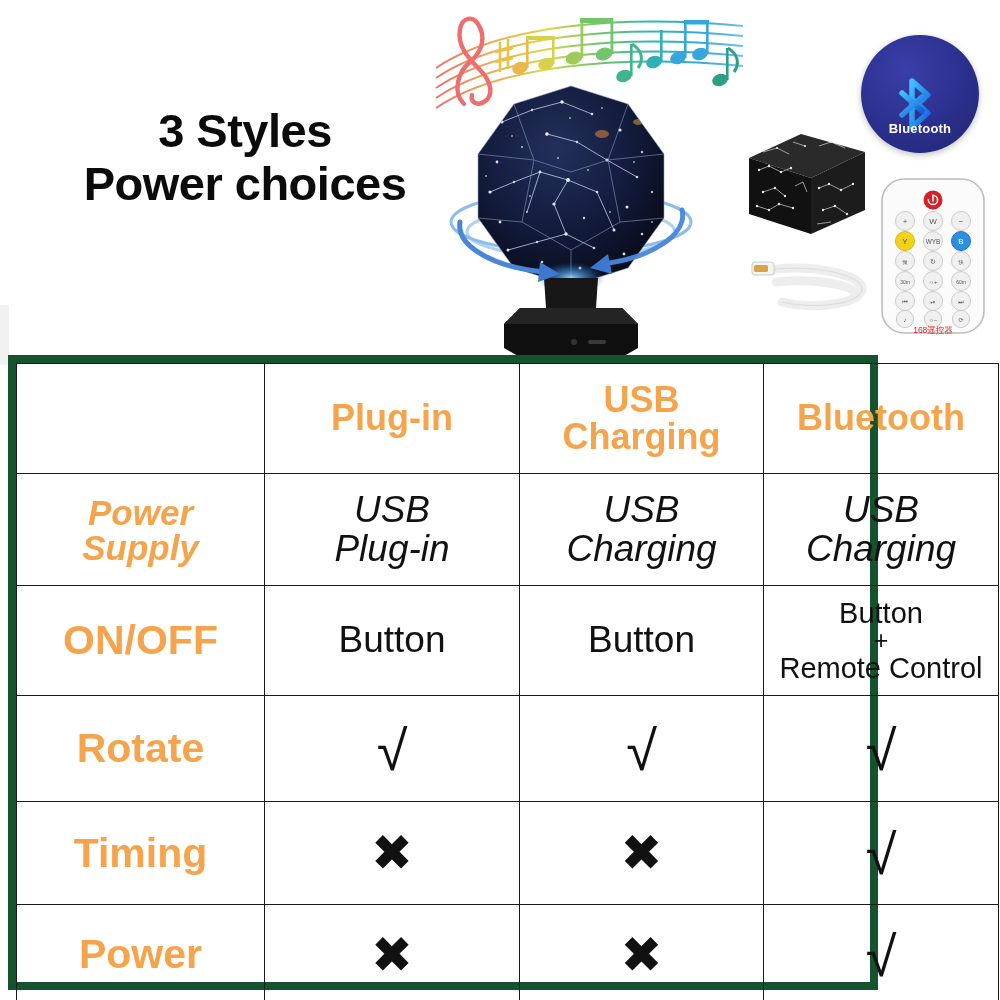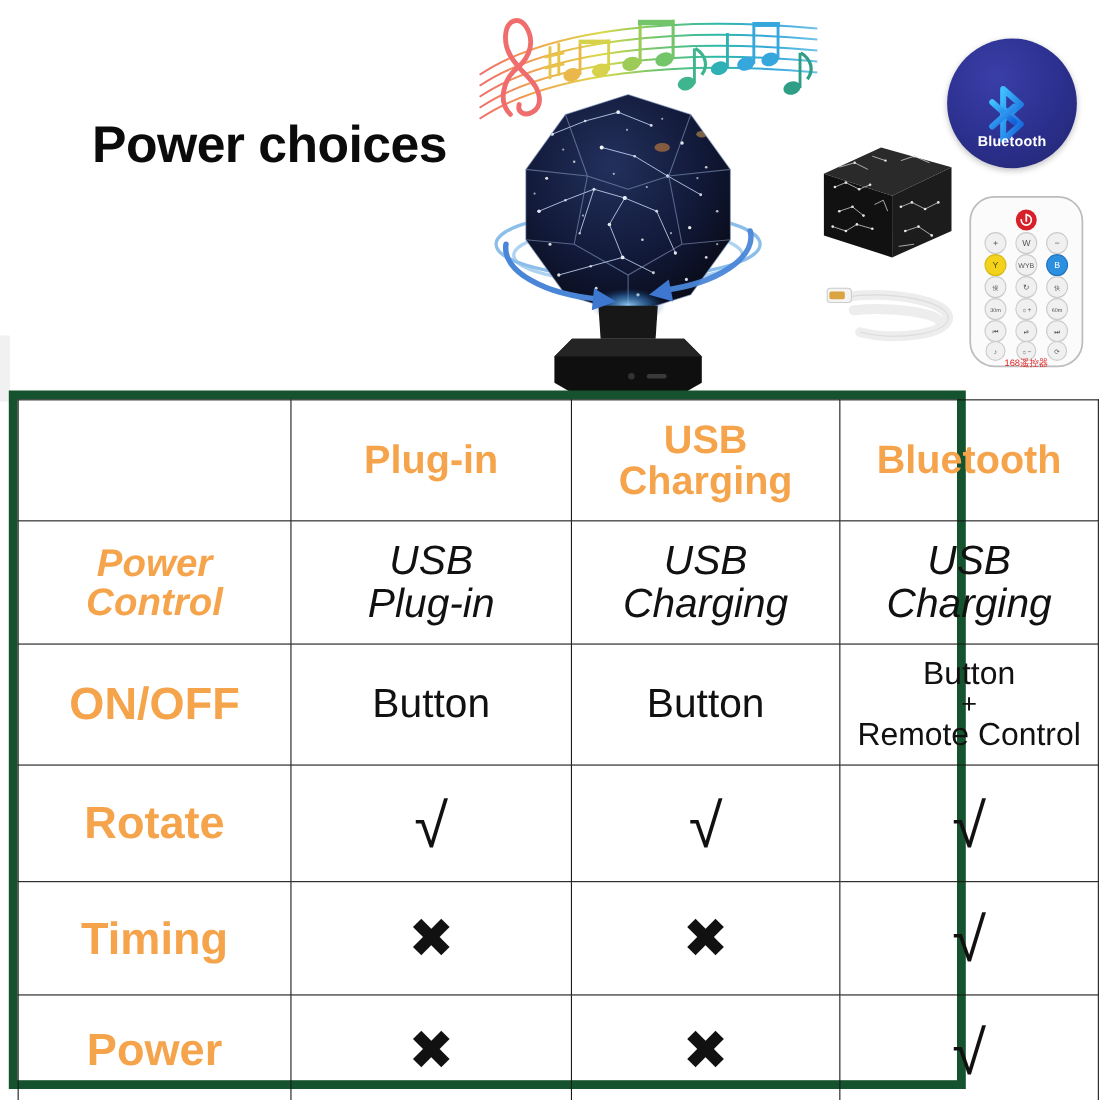--- a/index.html
+++ b/index.html
@@ -72,20 +72,21 @@
 </head>
 <body>
 
 <div class="stage">
 
   <div class="edge-band"></div>
 
   <div class="hero">
 
     <div class="headline">
+      <div class="l1">3 Styles</div>
       <div class="l2">Power choices</div>
     </div>
 
     <div class="music">
       <svg width="320" height="115" viewBox="0 0 320 115">
         <defs>
           <linearGradient id="mg" x1="0" y1="0" x2="1" y2="0">
             <stop offset="0%" stop-color="#ef6d6d"></stop>
             <stop offset="18%" stop-color="#f0a84e"></stop>
             <stop offset="36%" stop-color="#d9d94a"></stop>
@@ -408,21 +409,21 @@
           </td>
           <td>
             <div class="colhead">Bluetooth</div>
           </td>
         </tr>
 
         <tr class="h-ps">
           <td>
             <div class="rowhead two">
               <div>Power</div>
-              <div>Control</div>
+              <div>Supply</div>
             </div>
           </td>
           <td>
             <div class="val">
               <div>USB</div>
               <div>Plug-in</div>
             </div>
           </td>
           <td>
             <div class="val">

